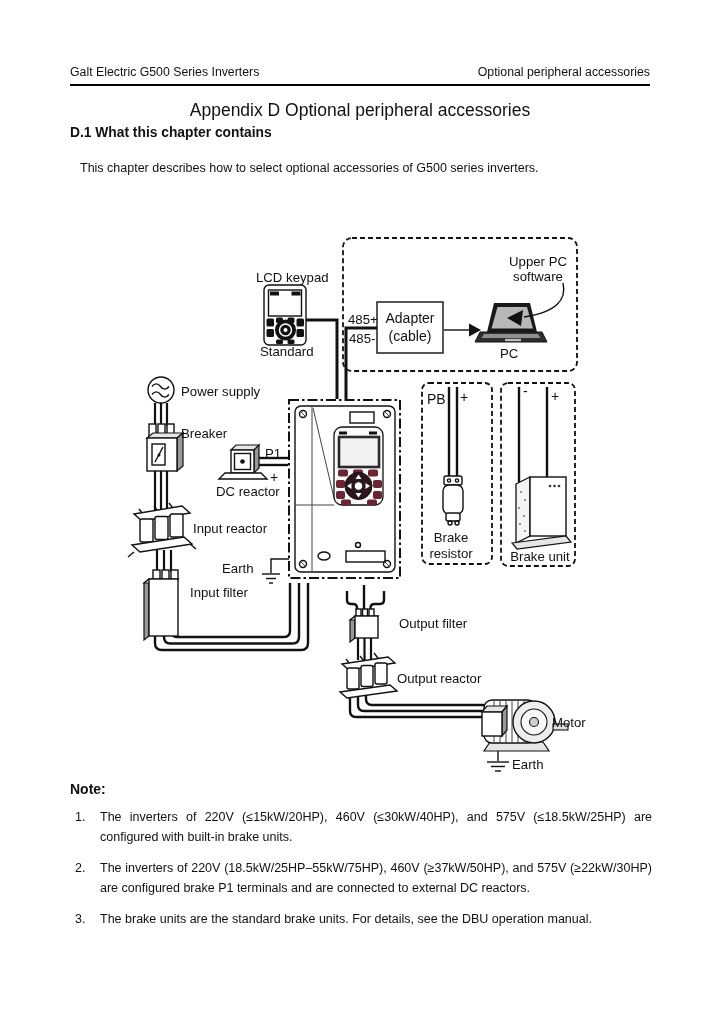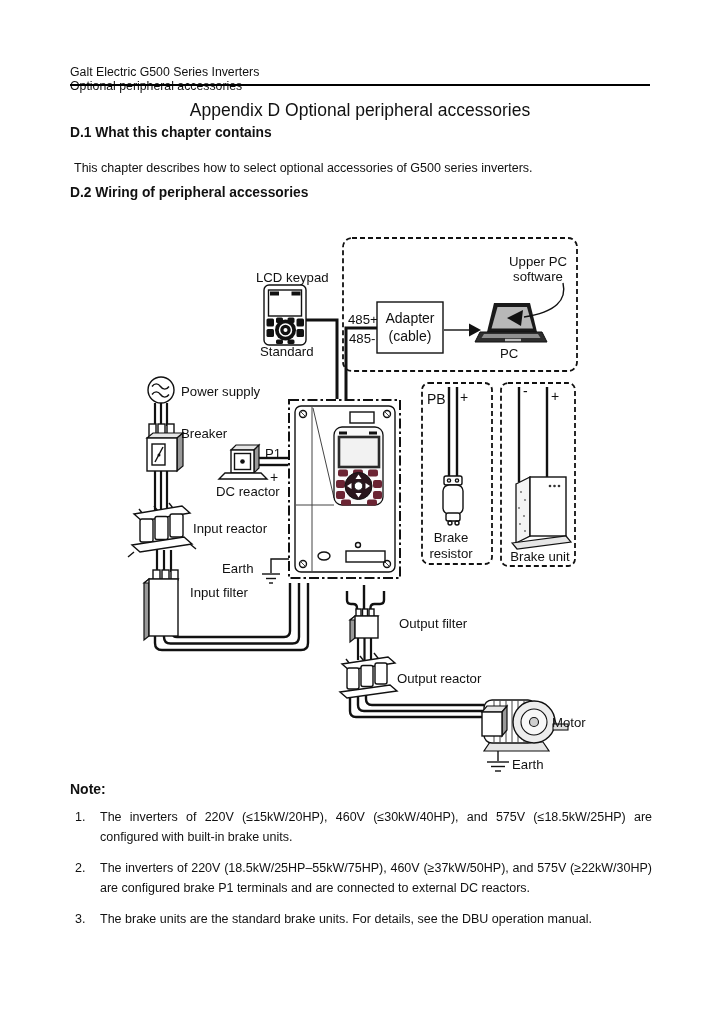--- a/index.html
+++ b/index.html
@@ -1,24 +1,24 @@
 <!DOCTYPE html>
 <html><head>
 <meta charset="utf-8">
 <style>
   html,body{margin:0;padding:0;background:#e8e8e8;}
   .page{position:relative;width:720px;height:1024px;background:#ffffff;margin:0 auto;
         font-family:"Liberation Sans",sans-serif;color:#111;overflow:hidden;}
   .abs{position:absolute;}
   .hdr{left:70px;top:65px;width:580px;display:flex;justify-content:space-between;
-       font-size:12.3px;flex-direction:column;}
+       font-size:12.3px;}
   .rule{left:70px;top:84px;width:580px;border-top:2px solid #000;height:0;}
   .title{left:0;top:100px;width:720px;text-align:center;font-size:17.5px;font-weight:normal;}
   .h2{left:70px;font-size:13.8px;font-weight:bold;}
-  .body-p{left:74px;font-size:12.5px;text-align:center;}
+  .body-p{left:80px;font-size:12.5px;text-align:center;}
   .note{left:70px;top:781px;width:582px;font-size:12.5px;}
   .note-title{font-weight:bold;font-size:14px;margin-bottom:10px;}
   .note-item{display:flex;margin-bottom:11px;line-height:20px;}
   .note-item .num{width:30px;flex:0 0 30px;padding-left:5px;box-sizing:border-box;}
   .note-item .txt{flex:1;text-align:justify;text-align-last:left;}
   .footer{left:0;top:944px;width:720px;text-align:center;font-size:12.5px;}
   svg.diagram{position:absolute;left:0;top:230px;}
   
   .s1{stroke:#111;stroke-width:1.4;fill:#fff;}
   .s1n{stroke:#111;stroke-width:1.4;fill:none;}
@@ -43,21 +43,20 @@
   <div class="abs hdr">
     <span>Galt Electric G500 Series Inverters</span>
     <span>Optional peripheral accessories</span>
   </div>
   <div class="abs rule"></div>
 
   <div class="abs title">Appendix D Optional peripheral accessories</div>
 
   <div class="abs h2" style="top:125px">D.1 What this chapter contains</div>
   <div class="abs body-p" style="top:161px">This chapter describes how to select optional accessories of G500 series inverters.</div>
-  <div class="abs h2" style="top:185px">D.2 Wiring of peripheral accessories</div>
 
   <svg class="diagram" width="720" height="552" viewBox="0 230 720 552">
 
     <rect x="343" y="238" width="234" height="133" rx="9" class="dash"></rect>
     <rect x="422" y="383" width="70" height="181" rx="7" class="dash"></rect>
     <rect x="501" y="383" width="74" height="183" rx="7" class="dash"></rect>
 
     <rect x="289" y="400" width="111" height="178" class="dashdot"></rect>
 
     <g>

